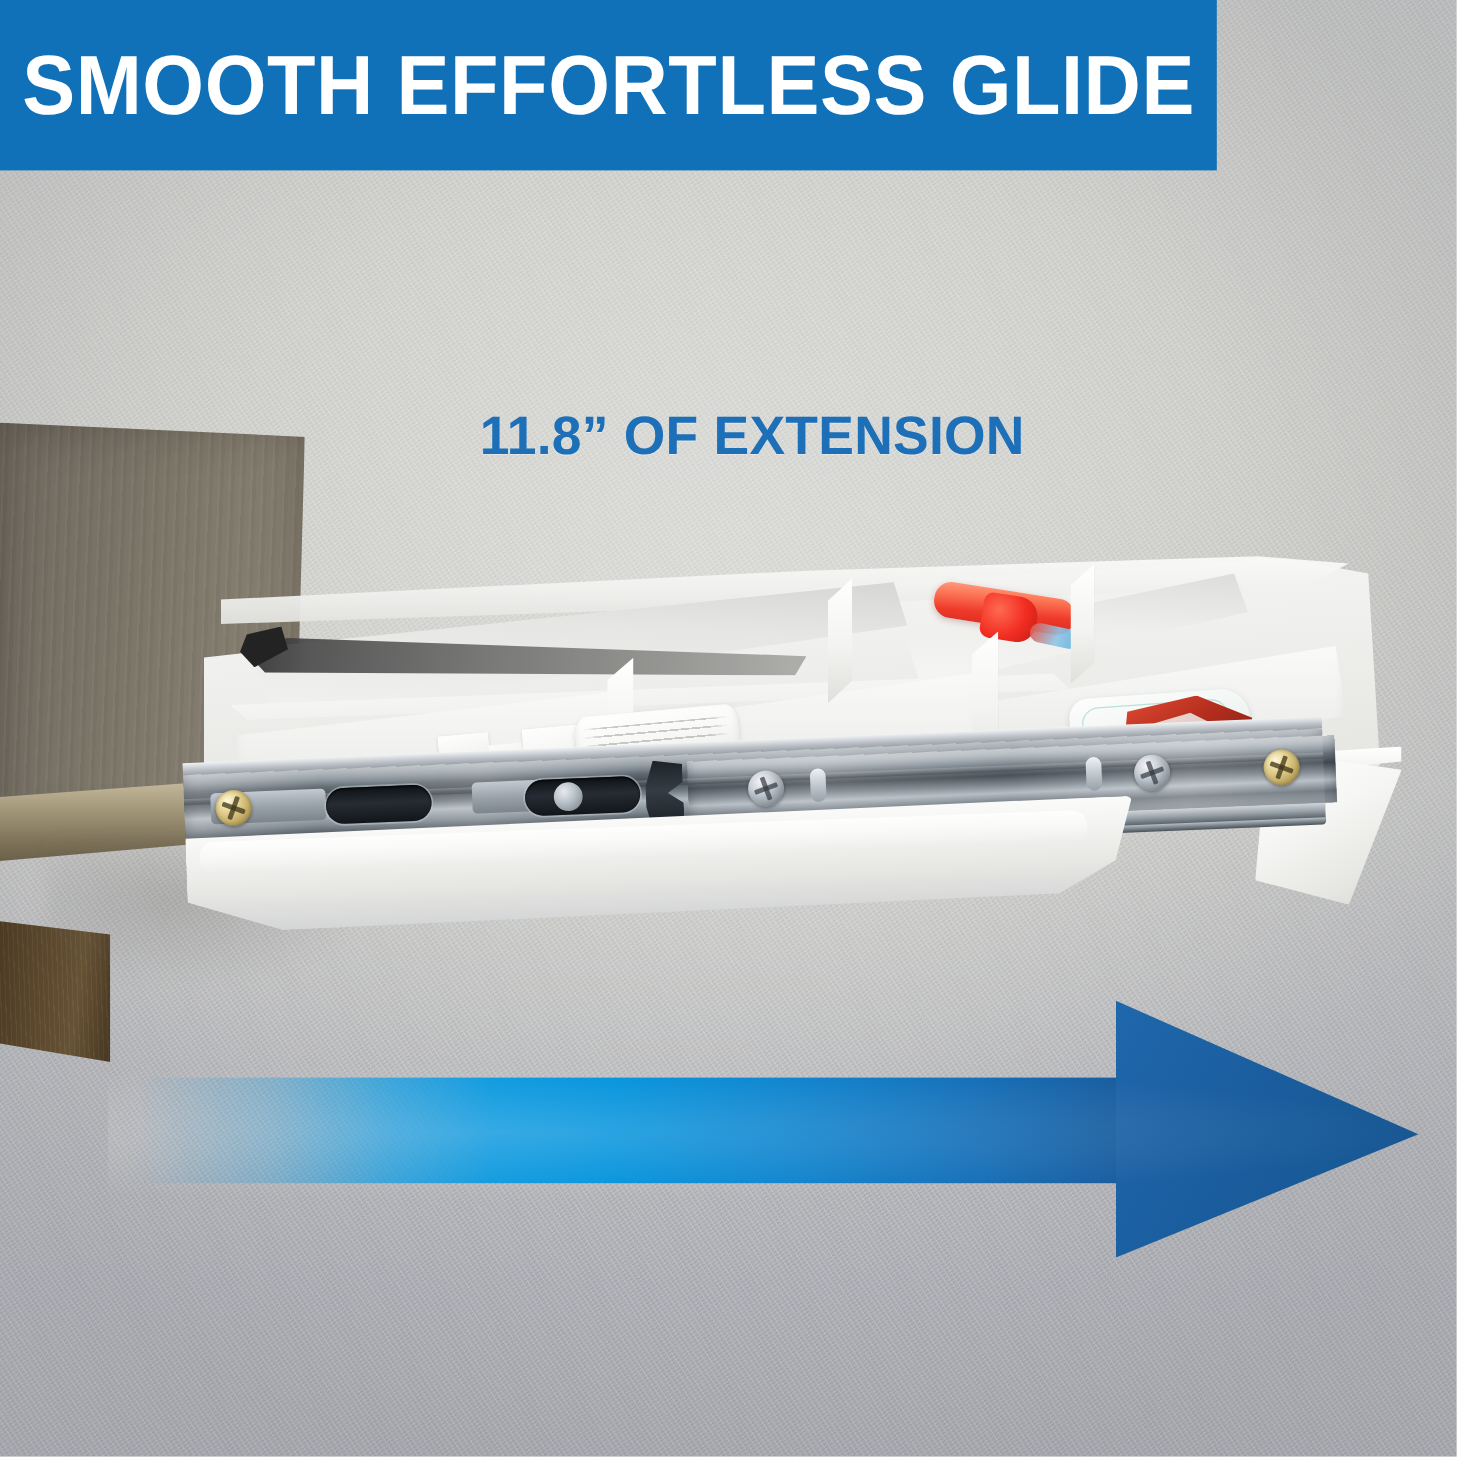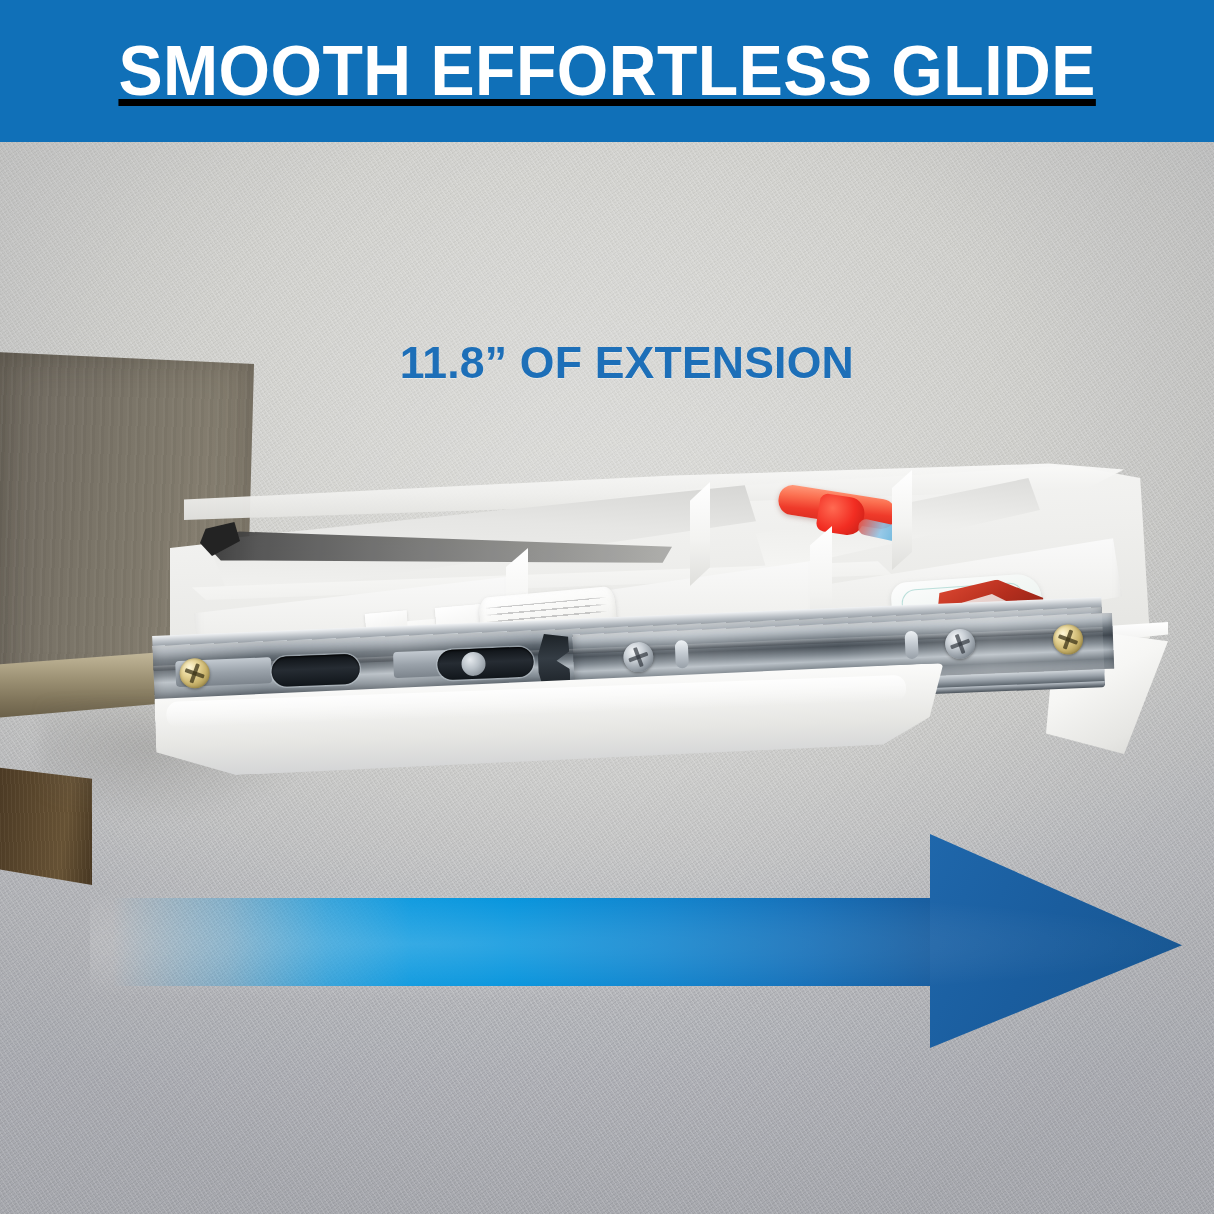--- a/index.html
+++ b/index.html
@@ -41,26 +41,25 @@
   }
   .wall-vign {
     position: absolute; left:0; top:0; width:1214px; height:1214px;
     background: radial-gradient(ellipse 760px 700px at 50% 46%, rgba(255,255,255,.22) 0%, rgba(255,255,255,0) 62%, rgba(120,122,130,.14) 100%);
   }
 
   
   .banner {
     position: absolute;
     left: 0; top: 0;
-    width: 1214px;
+    width: 1014px;
     height: 142px;
     display: flex;
     align-items: center;
     justify-content: center;
-    text-decoration: underline;
   }
   .banner-title {
     color: #ffffff;
     font-size: 70px;
     font-weight: 700;
     letter-spacing: 0.5px;
     line-height: 1;
     transform: scaleX(0.945);
     transform-origin: center;
     white-space: nowrap;

